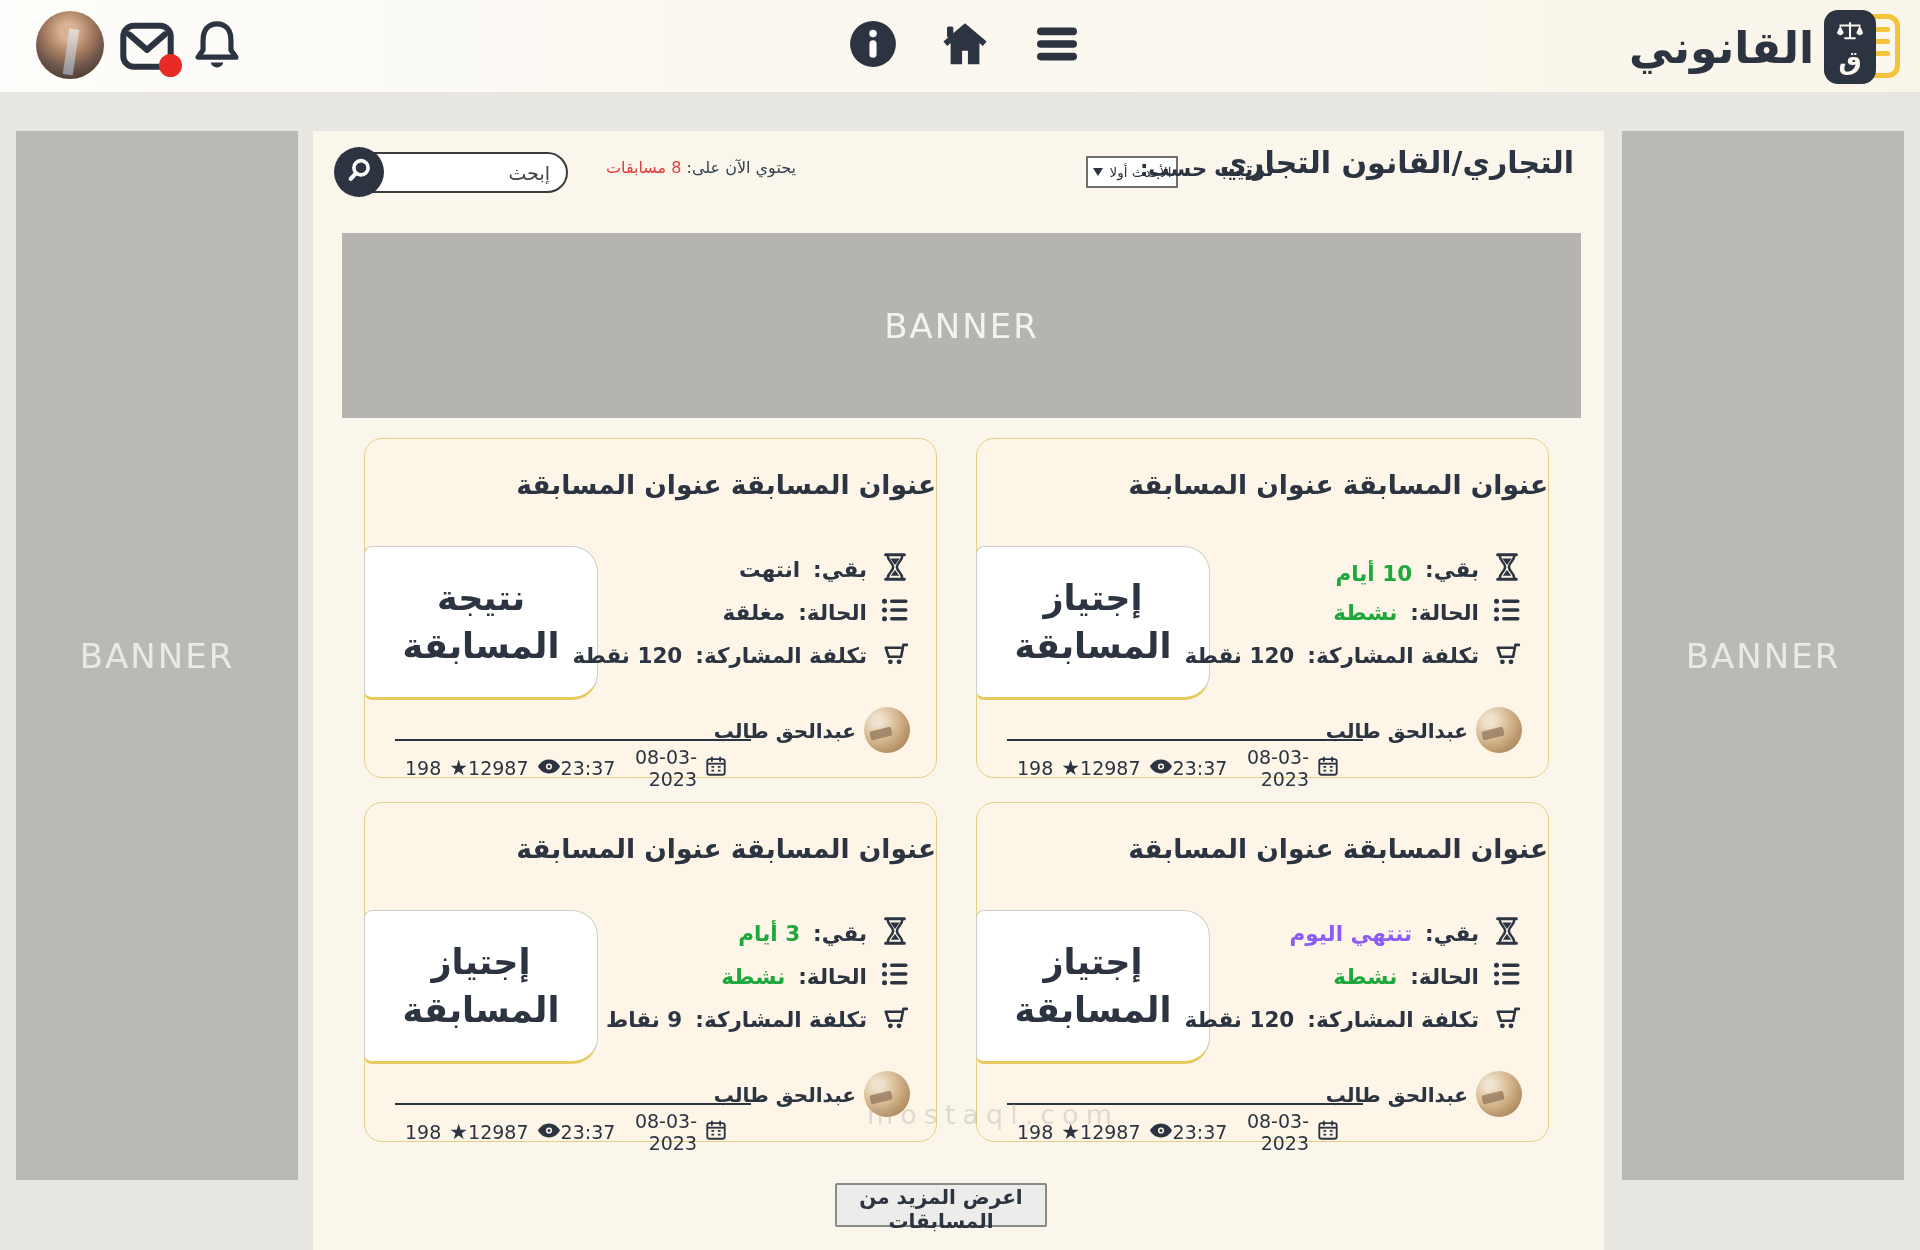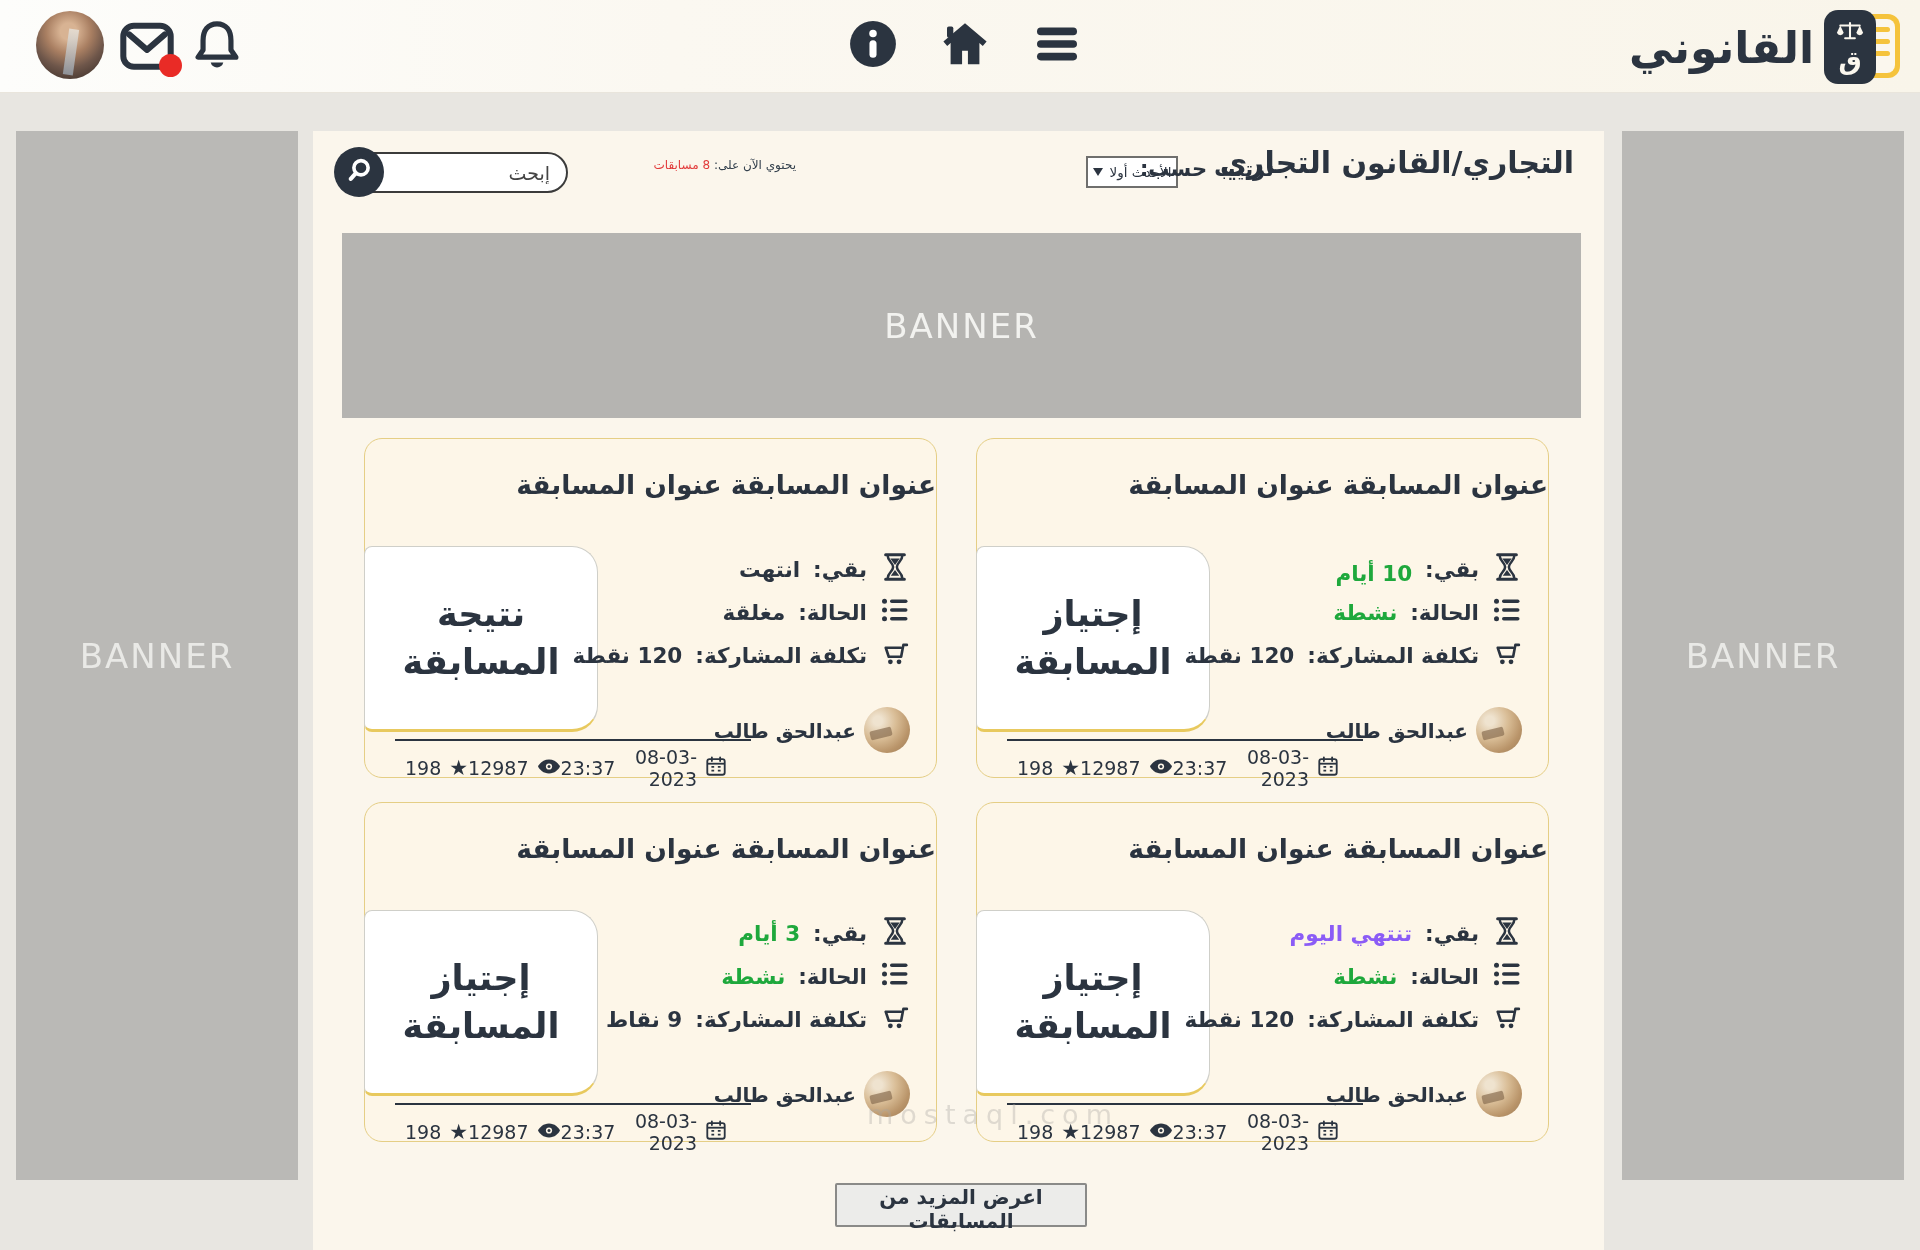--- a/index.html
+++ b/index.html
@@ -46,60 +46,60 @@
   .main { position:absolute; left:313px; top:131px; width:1291px; height:1119px; background:#fbf6ec; }
 
   
   .search-wrap { position:absolute; left:25px; top:21px; width:230px; height:41px; }
   .search-input { width:100%; height:100%; border:2px solid #3b3b3b; border-radius:22px; background:#fff;
     direction:rtl; text-align:right; padding:0 16px 0 48px; font-size:19px; color:#2b3440; outline:none;
     font-family:"DejaVu Sans", sans-serif; }
   .search-input::placeholder { color:#444; }
   .search-btn { position:absolute; left:-4px; top:-5px; width:50px; height:50px; border-radius:50%;
     background:#2b3440; border:none; cursor:pointer; display:flex; align-items:center; justify-content:center; }
-  .count-text { position:absolute; right:808px; top:27px; font-size:12px; white-space:nowrap; color:#33404d; }
+  .count-text { position:absolute; right:808px; top:27px; font-size:16px; white-space:nowrap; color:#33404d; }
   .count-text .hot { color:#e23b3b; }
   .sort-select { position:absolute; right:426px; top:25px; width:92px; height:32px; background:#fff;
     border:2px solid #6f6f6d; display:flex; align-items:center; justify-content:center; gap:7px;
     font-size:13.5px; cursor:pointer; white-space:nowrap; }
   .caret { width:0; height:0; border-left:5px solid transparent; border-right:5px solid transparent; border-top:8px solid #2b3440; }
   .sort-label { position:absolute; right:330px; top:26px; font-size:21px; font-weight:bold; white-space:nowrap; }
   .page-title { position:absolute; right:30px; top:14px; font-size:30px; font-weight:bold; white-space:nowrap; }
 
   
   .main-banner { position:absolute; left:29px; top:102px; width:1239px; height:185px; background:#b5b4b1;
     display:flex; align-items:center; justify-content:center; cursor:pointer; }
   .main-banner .banner-label { font-size:34px; color:#f2f2ef; }
 
   
   .cards { position:absolute; left:51px; top:307px; width:1185px; display:grid;
     grid-template-columns:573px 573px; grid-auto-rows:340px; column-gap:39px; row-gap:24px; direction:rtl; }
   .card { position:relative; width:573px; height:340px; background:#fdf6e8;
     border:1px solid #e5ce85; border-radius:18px; }
   .card-title { padding-top:30px; text-align:right; font-size:26.5px; font-weight:bold; color:#2b3440; }
-  .action-box { position:absolute; left:-1px; top:107px; width:234px; height:186px; background:#fff;
+  .action-box { position:absolute; left:-1px; top:107px; width:234px; height:154px; background:#fff;
     border:1px solid #cfcfc9; border-bottom:3px solid #e8c95e; border-radius:8px 26px 26px 8px;
     display:flex; align-items:center; justify-content:center; text-align:center;
     font-size:35px; font-weight:bold; line-height:1.38; color:#2b3440; cursor:pointer; padding:0 20px; }
   .detail-rows { position:absolute; right:26px; top:114px; display:flex; flex-direction:column; gap:11px; }
   .drow { display:flex; align-items:center; gap:13px; height:32px; font-size:21.5px; font-weight:600; color:#2b3440; }
   .drow svg { flex:none; }
   .card-avatar { position:absolute; right:26px; top:268px; width:46px; height:46px; border-radius:50%;
     background:radial-gradient(circle at 30% 30%, #efe3cf 10%, #d9bd96 40%, #b99469 70%, #9a7a55 100%); }
   .card-avatar::after { content:""; position:absolute; left:6px; top:22px; width:22px; height:9px;
     background:#8a6f52; transform:rotate(-14deg); border-radius:2px; opacity:.7; }
   .card-author { position:absolute; right:80px; top:280px; font-size:20px; font-weight:bold; white-space:nowrap; }
   .card-line { position:absolute; left:30px; top:300px; width:356px; border-top:2px solid #2b3440; }
   .card-stats { position:absolute; left:40px; top:307px; width:322px; display:flex; direction:rtl;
     justify-content:flex-start; align-items:center; font-size:19px; font-weight:normal; color:#2b3440; }
   .stat { display:flex; align-items:center; gap:8px; }
   .star-glyph { font-size:21px; line-height:1; }
 
   
-  .load-more { position:absolute; left:522px; top:1052px; width:252px; height:44px; z-index:2;
+  .load-more { position:absolute; left:522px; top:1052px; width:212px; height:44px; z-index:2;
     background:#ececea; border:2px solid #8a8a88; border-radius:2px;
     font-size:20px; font-weight:bold; color:#2b3440; cursor:pointer; font-family:"DejaVu Sans", sans-serif; }
   .watermark { position:absolute; left:420px; top:966px; width:520px; text-align:center; z-index:1; pointer-events:none; }
   .wm-main { font-size:74px; font-weight:bold; color:#a8a6a1; opacity:.45; line-height:1; }
   .wm-sub { font-size:27px; letter-spacing:7px; color:#a8a6a1; opacity:.35; margin-top:2px; direction:ltr; }
 </style>
 </head>
 <body>
 
 <div id="app">

